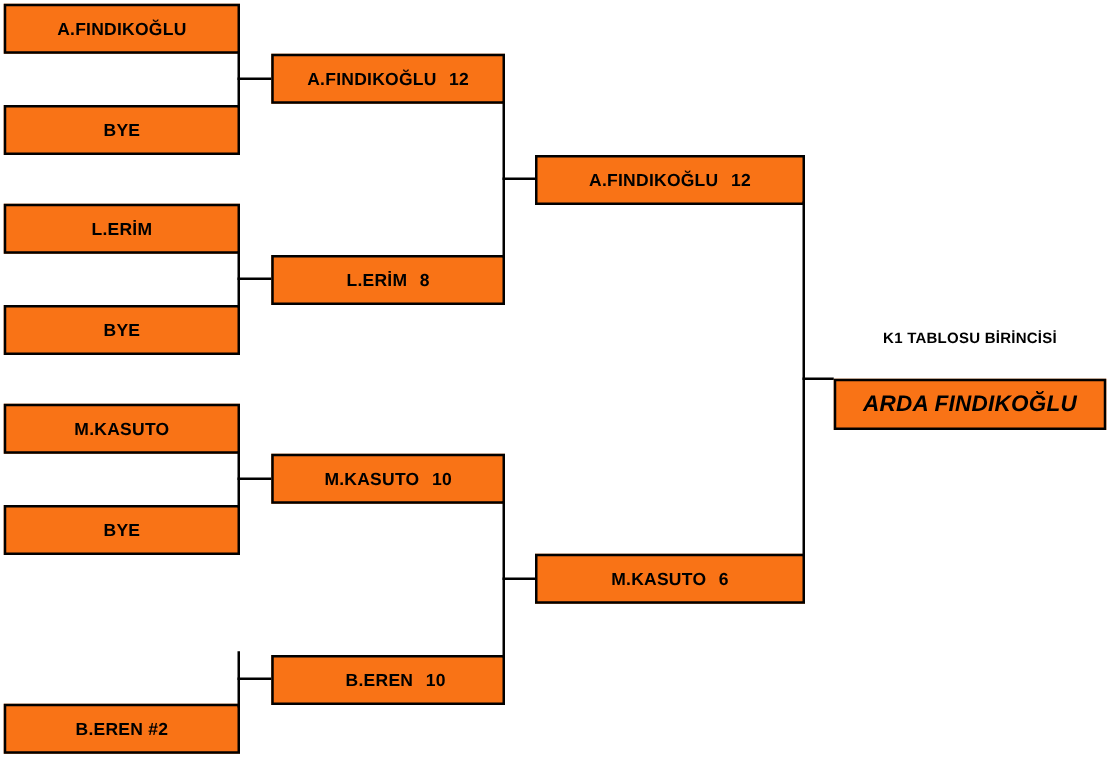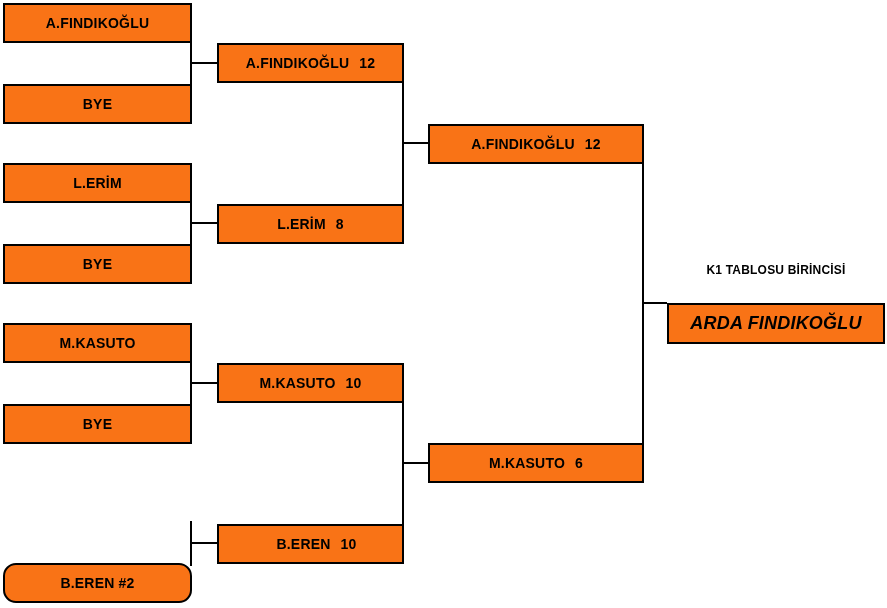--- a/index.html
+++ b/index.html
@@ -52,21 +52,21 @@
   }
   
   .r1 { left: 3px; width: 189px; height: 40px; }
   .r1-1 { top: 3px; }
   .r1-2 { top: 84px; }
   .r1-3 { top: 163px; }
   .r1-4 { top: 244px; }
   .r1-5 { top: 323px; }
   .r1-6 { top: 404px; }
   .r1-7 { top: 483px; }
-  .r1-8 { top: 563px; border-radius: 13px; }
+  .r1-8 { top: 563px; }
   
   .r2 { left: 217px; width: 187px; height: 40px; }
   .r2-1 { top: 43px; }
   .r2-2 { top: 204px; }
   .r2-3 { top: 363px; }
   .r2-4 { top: 524px; padding-left: 12px; }
   
   .r3 { left: 428px; width: 216px; height: 40px; }
   .r3-1 { top: 124px; }
   .r3-2 { top: 443px; }

